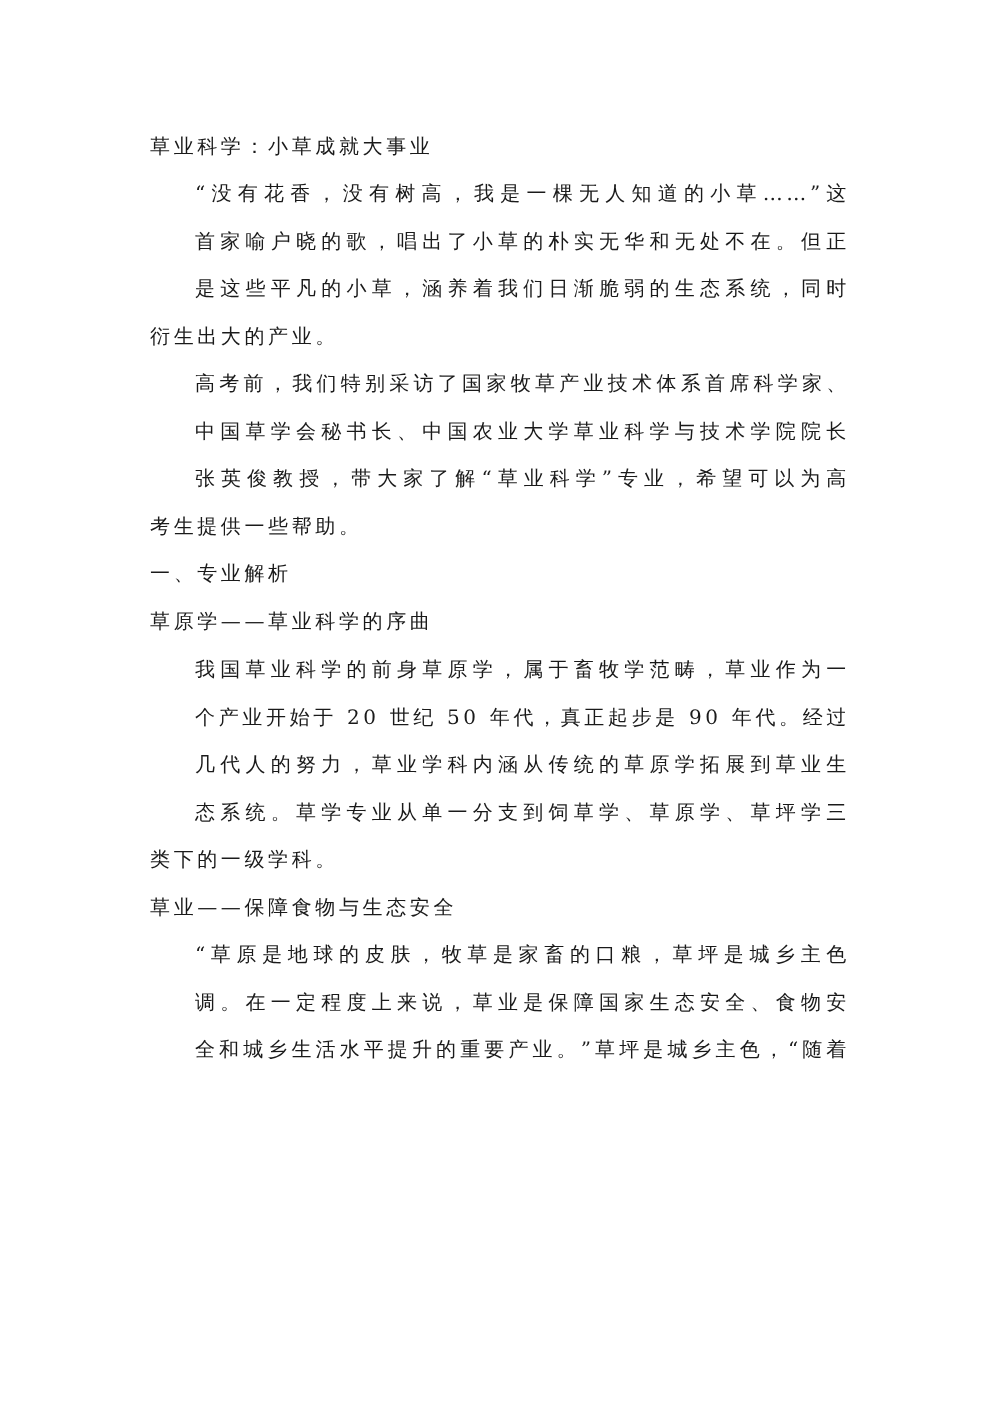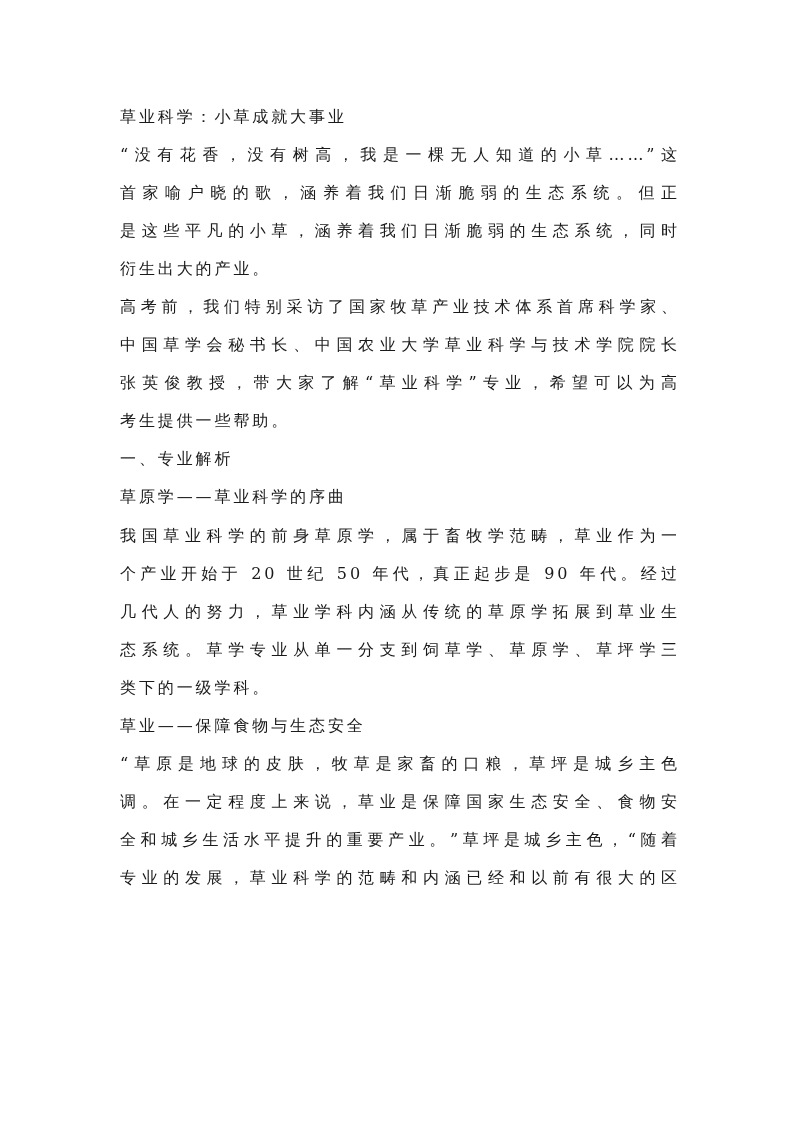--- a/index.html
+++ b/index.html
@@ -31,33 +31,34 @@
       text-justify: inter-character;
       word-break: break-all;
     }
     .line {
       display: block;
       white-space: nowrap;
       height: 38.05px;
     }
     .line.full {
       text-align-last: justify;
+      margin-left: 36px;
     }
   </style>
 </head>
 <body>
 
 <div class="page">
   <div class="para">
     <span class="line">草业科学：小草成就大事业</span>
   </div>
 
   <div class="para">
     <span class="line full">“没有花香，没有树高，我是一棵无人知道的小草……”这</span>
-    <span class="line full">首家喻户晓的歌，涵养着我们日渐脆弱的生态系统。但正</span>
+    <span class="line full">首家喻户晓的歌，唱出了小草的朴实无华和无处不在。但正</span>
     <span class="line full">是这些平凡的小草，涵养着我们日渐脆弱的生态系统，同时</span>
     <span class="line">衍生出大的产业。</span>
   </div>
 
   <div class="para">
     <span class="line full">高考前，我们特别采访了国家牧草产业技术体系首席科学家、</span>
     <span class="line full">中国草学会秘书长、中国农业大学草业科学与技术学院院长</span>
     <span class="line full">张英俊教授，带大家了解“草业科学”专业，希望可以为高</span>
     <span class="line">考生提供一些帮助。</span>
   </div>
@@ -79,15 +80,14 @@
   </div>
 
   <div class="para">
     <span class="line">草业——保障食物与生态安全</span>
   </div>
 
   <div class="para">
     <span class="line full">“草原是地球的皮肤，牧草是家畜的口粮，草坪是城乡主色</span>
     <span class="line full">调。在一定程度上来说，草业是保障国家生态安全、食物安</span>
     <span class="line full">全和城乡生活水平提升的重要产业。”草坪是城乡主色，“随着</span>
-    <span class="line full">专业的发展，草业科学的范畴和内涵已经和以前有很大的区</span>
   </div>
 </div>
 
 </body></html>

